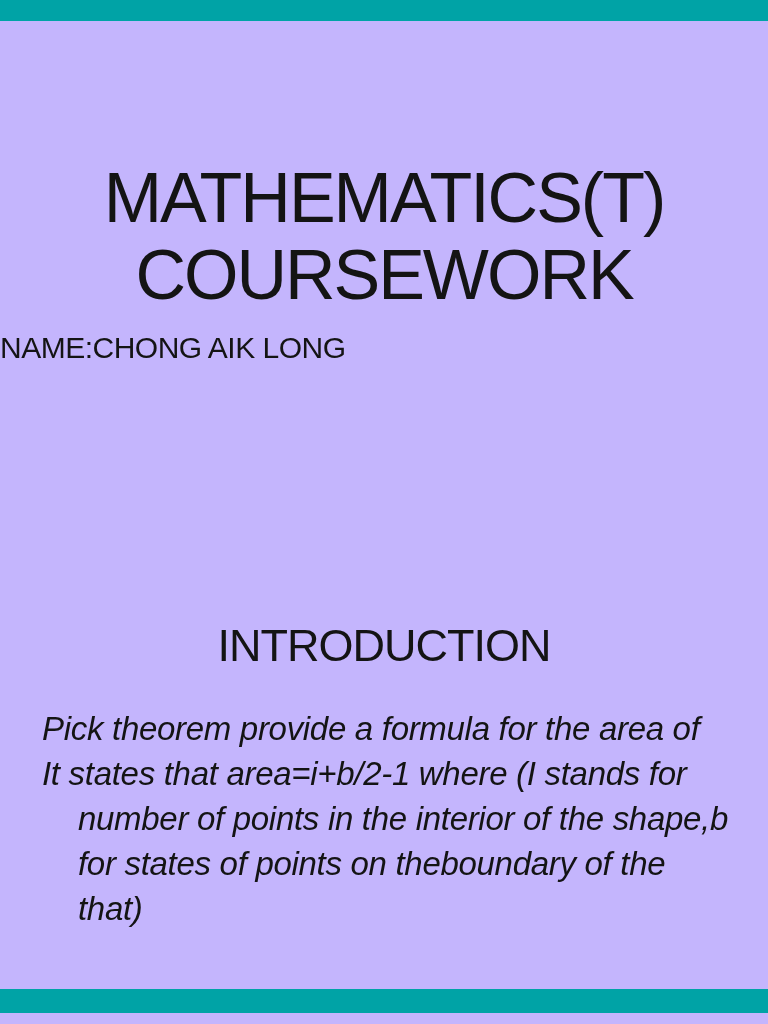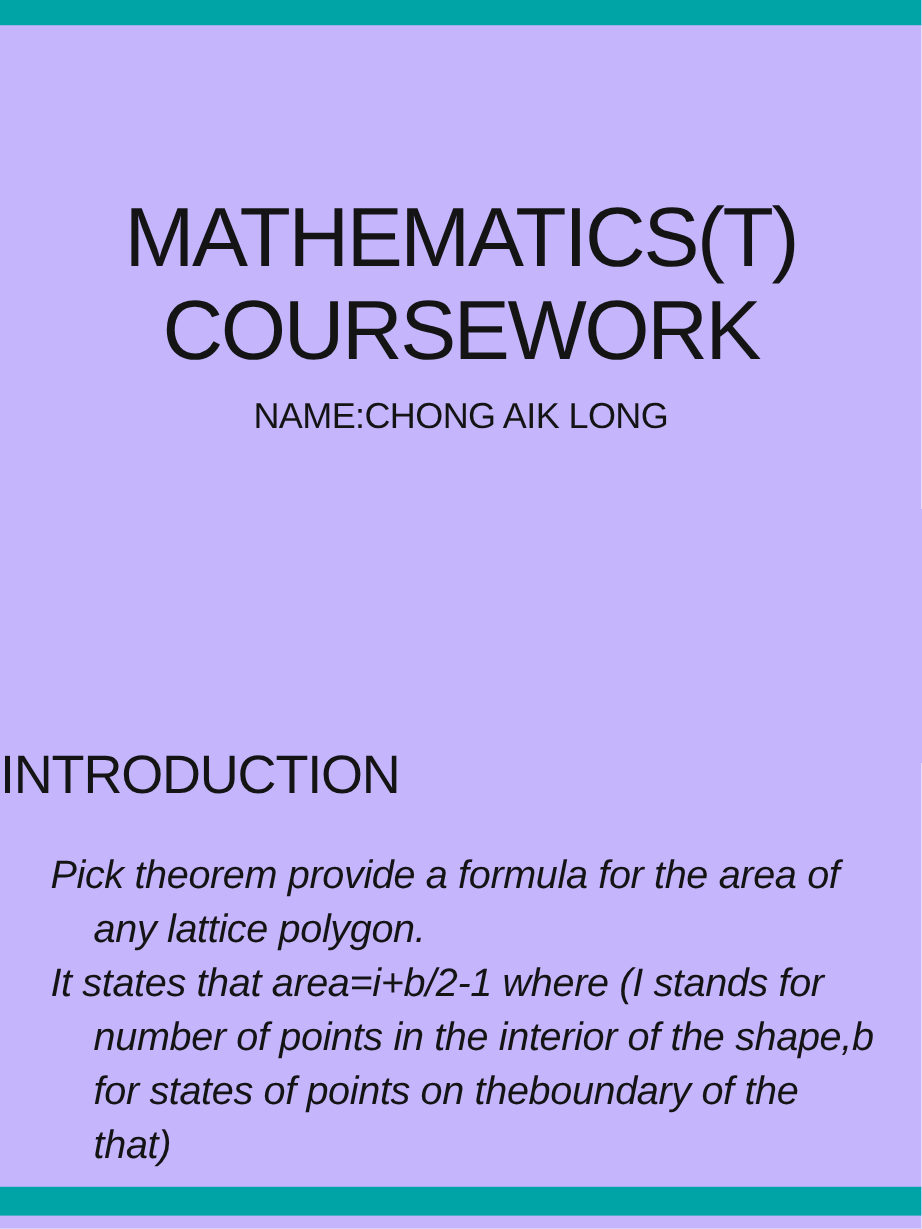--- a/index.html
+++ b/index.html
@@ -30,31 +30,32 @@
     font-size: 70px;
     line-height: 77px;
     letter-spacing: -2px;
     color: #141414;
   }
   .slide-subtitle {
     position: absolute;
     top: 329px;
     left: 0;
     width: 768px;
-    text-align: center;
+    text-align: left;
     font-size: 30px;
     line-height: 38px;
     letter-spacing: -0.5px;
     color: #141414;
   }
   .section-heading {
     position: absolute;
     top: 620px;
     left: 0;
     width: 768px;
+    text-align: center;
     font-size: 45px;
     line-height: 52px;
     letter-spacing: -1px;
     color: #141414;
   }
   .body-text {
     position: absolute;
     top: 706px;
     left: 42px;
     width: 700px;
@@ -79,21 +80,20 @@
     <div class="line">COURSEWORK</div>
   </div>
 
   <div class="slide-subtitle">NAME:CHONG AIK LONG</div>
 
   <div class="section-heading">INTRODUCTION</div>
 
   <div class="body-text">
     <div class="para">
       <div class="line">Pick theorem provide a formula for the area of</div>
-      <div class="line cont">any lattice polygon.</div>
     </div>
     <div class="para">
       <div class="line">It states that area=i+b/2-1 where (I stands for</div>
       <div class="line cont">number of points in the interior of the shape,b</div>
       <div class="line cont">for states of points on theboundary of the</div>
       <div class="line cont">that)</div>
     </div>
   </div>
 
   <div class="chrome-bar bottom"></div>

